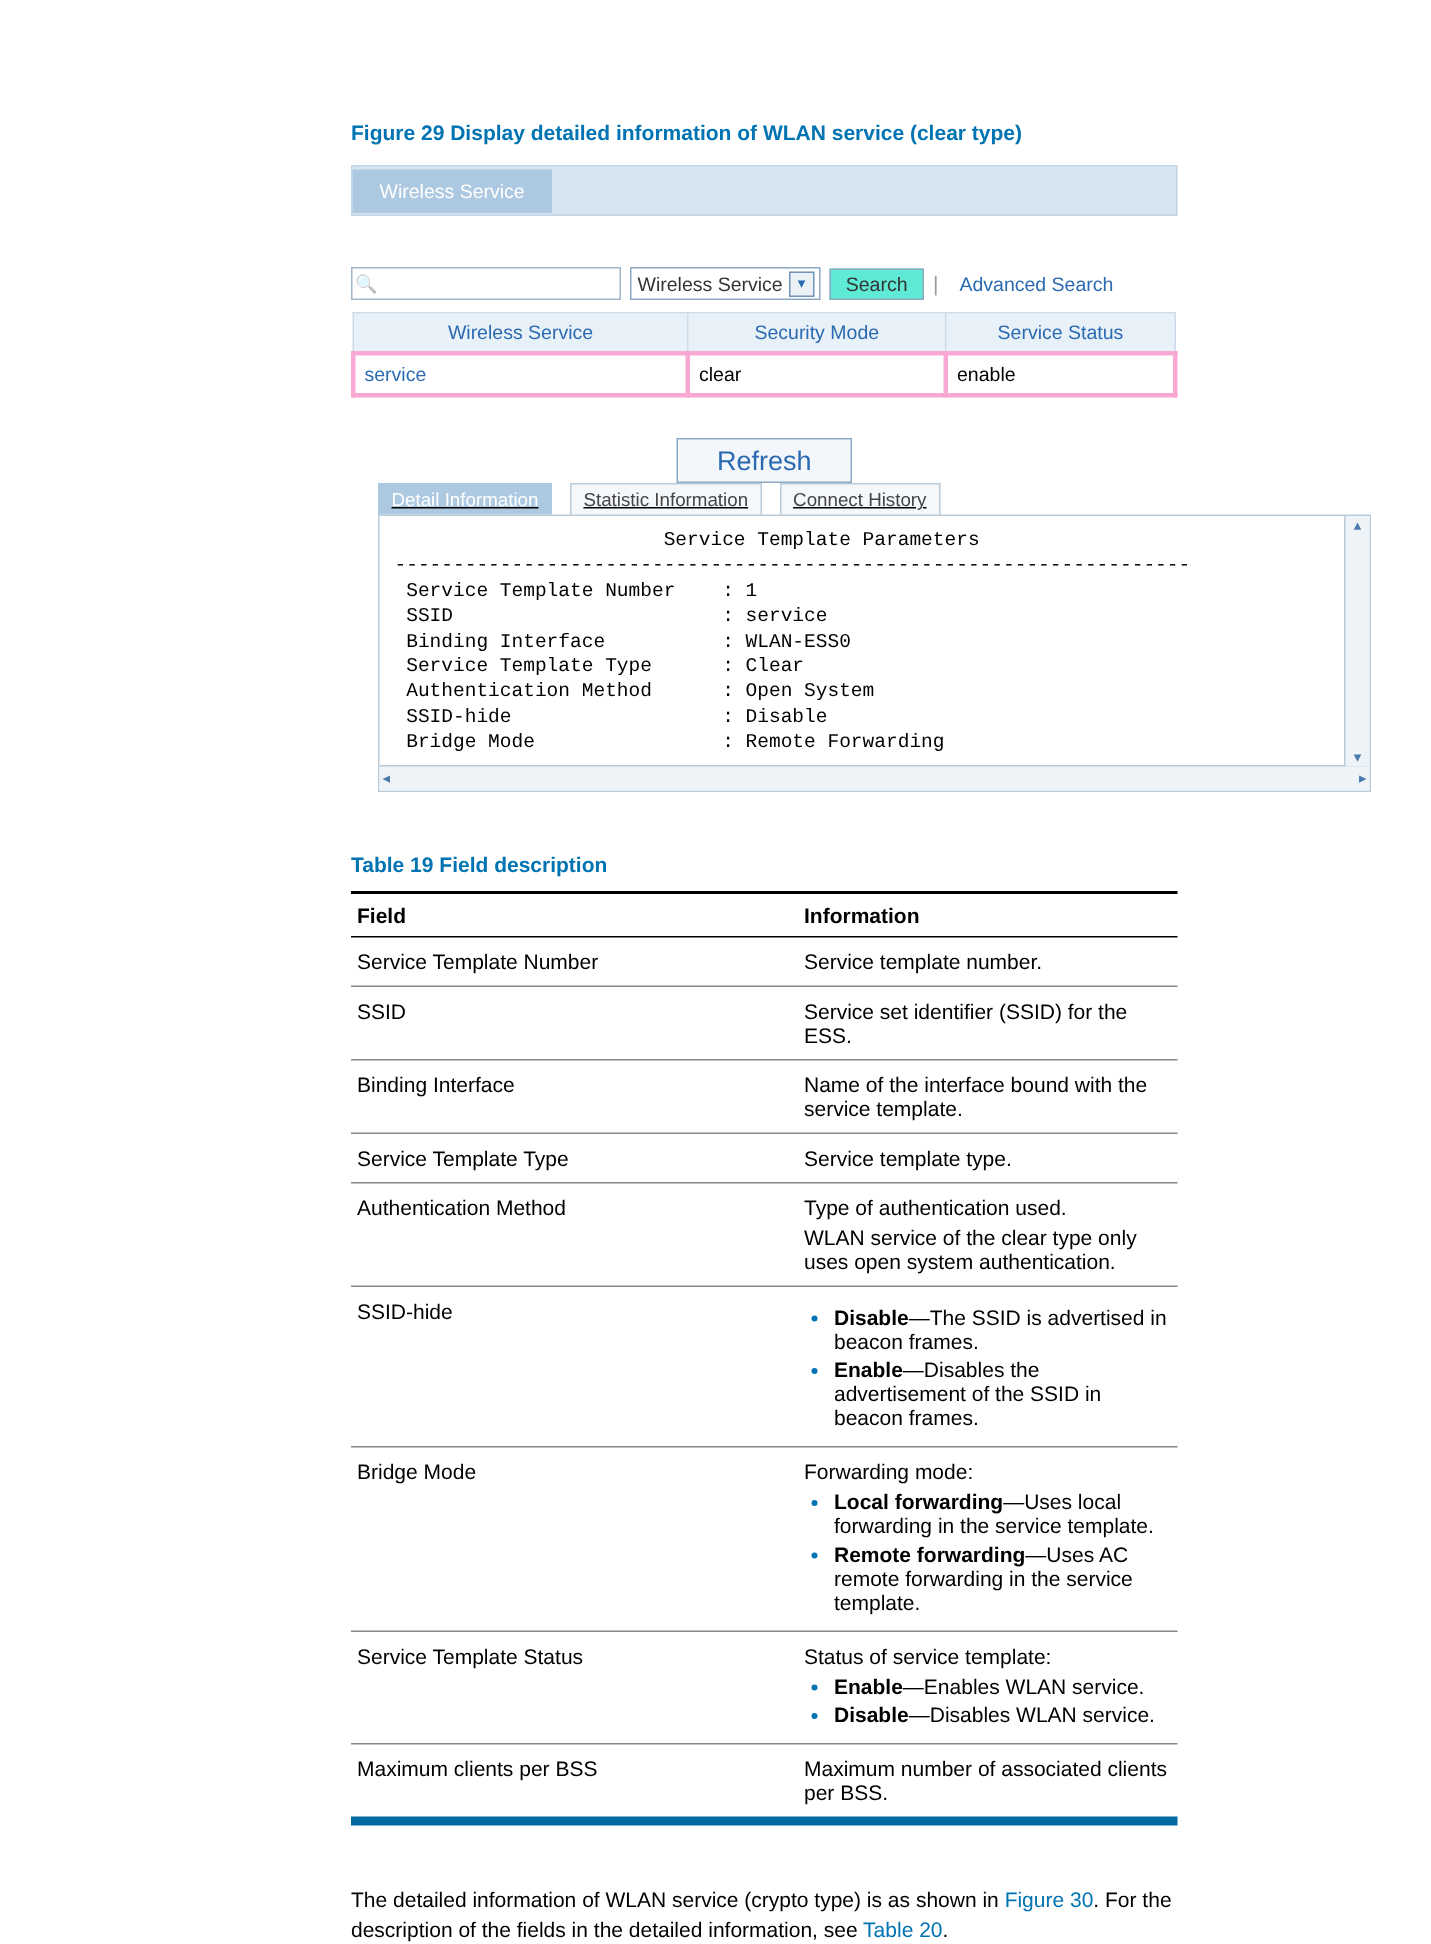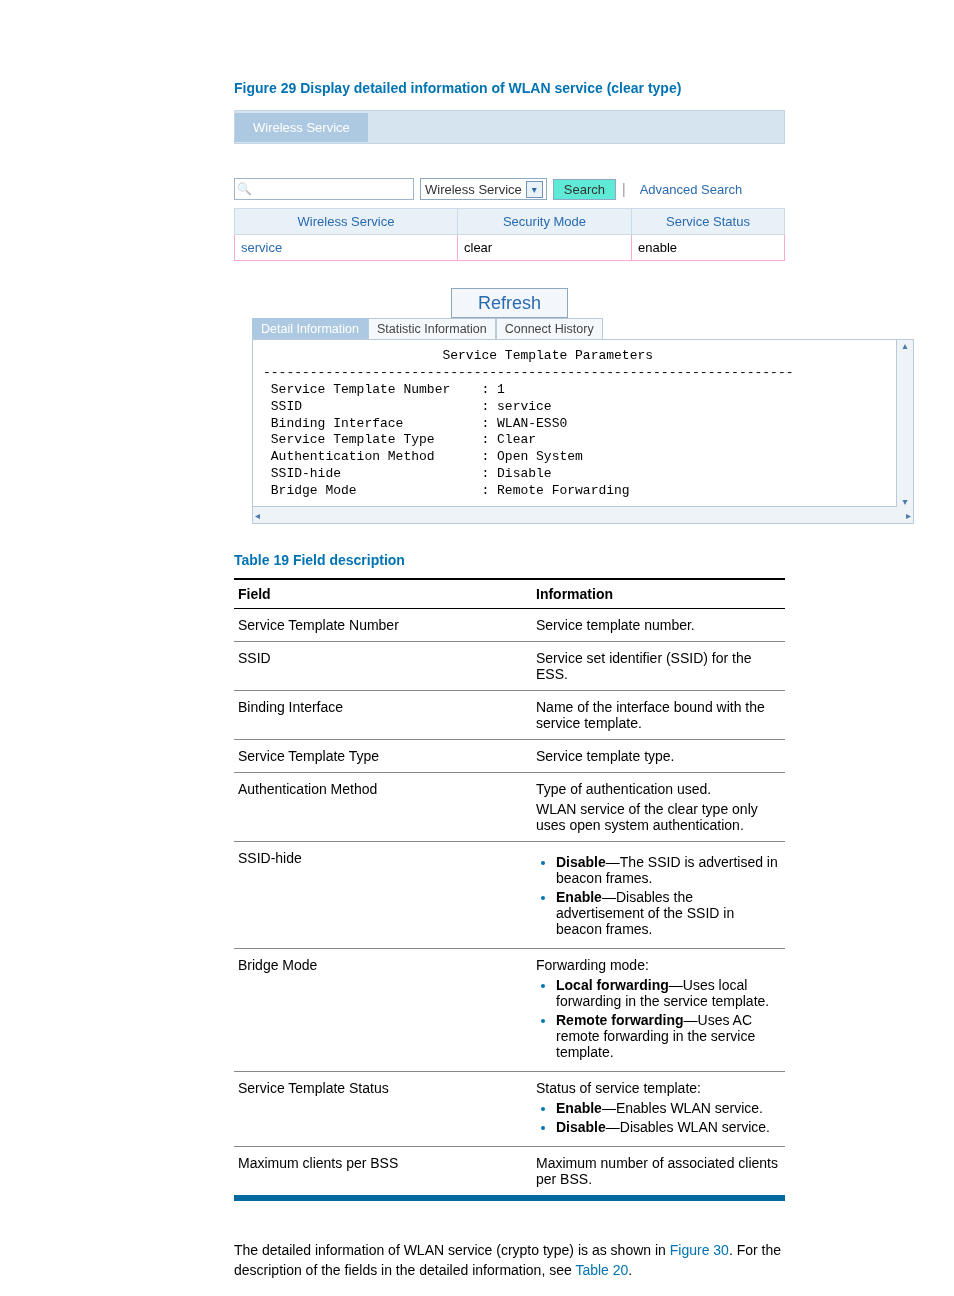--- a/index.html
+++ b/index.html
@@ -94,39 +94,40 @@
   .list-table th {
     background: #e8f0f8;
     color: #2a6ab0;
     font-weight: normal;
     padding: 5px 6px;
     border: 1px solid #cbdbea;
     text-align: center;
   }
   .list-table td {
     padding: 5px 6px;
-    border: 1px solid #f9a8d4;
+    border: 3px solid #f9a8d4;
   }
   .list-table td.srv a { color: #2a6ab0; text-decoration: none; }
   .refresh-wrap {
     text-align: center;
     margin: 32px 0 4px;
   }
   .refresh-btn {
     border: 1px solid #8ca8c2;
     padding: 4px 26px;
     font-size: 18px;
     color: #2a6ab0;
     background: #f3f7fb;
   }
   .tabs-row {
     display: flex;
-    gap: 0;
+    gap: 12px;
     margin-left: 18px;
     font-size: 12.5px;
+    text-decoration: underline;
   }
   .tab {
     border: 1px solid #b9cad9;
     border-bottom: none;
     padding: 3px 8px;
     color: #444;
     background: #f5f8fb;
   }
   .tab.active {
     background: #adc9e2;
@@ -171,21 +172,21 @@
     justify-content: space-between;
     align-items: center;
     padding: 0 2px;
     color: #4a7aad;
     font-size: 10px;
   }
   .table-caption {
     color: #0073b3;
     font-weight: bold;
     font-size: 14px;
-    margin: 28px 0 10px;
+    margin: 40px 0 10px;
   }
   table.desc {
     width: 100%;
     border-collapse: collapse;
     font-size: 14px;
   }
   table.desc th {
     text-align: left;
     font-weight: bold;
     border-top: 2px solid #000;

